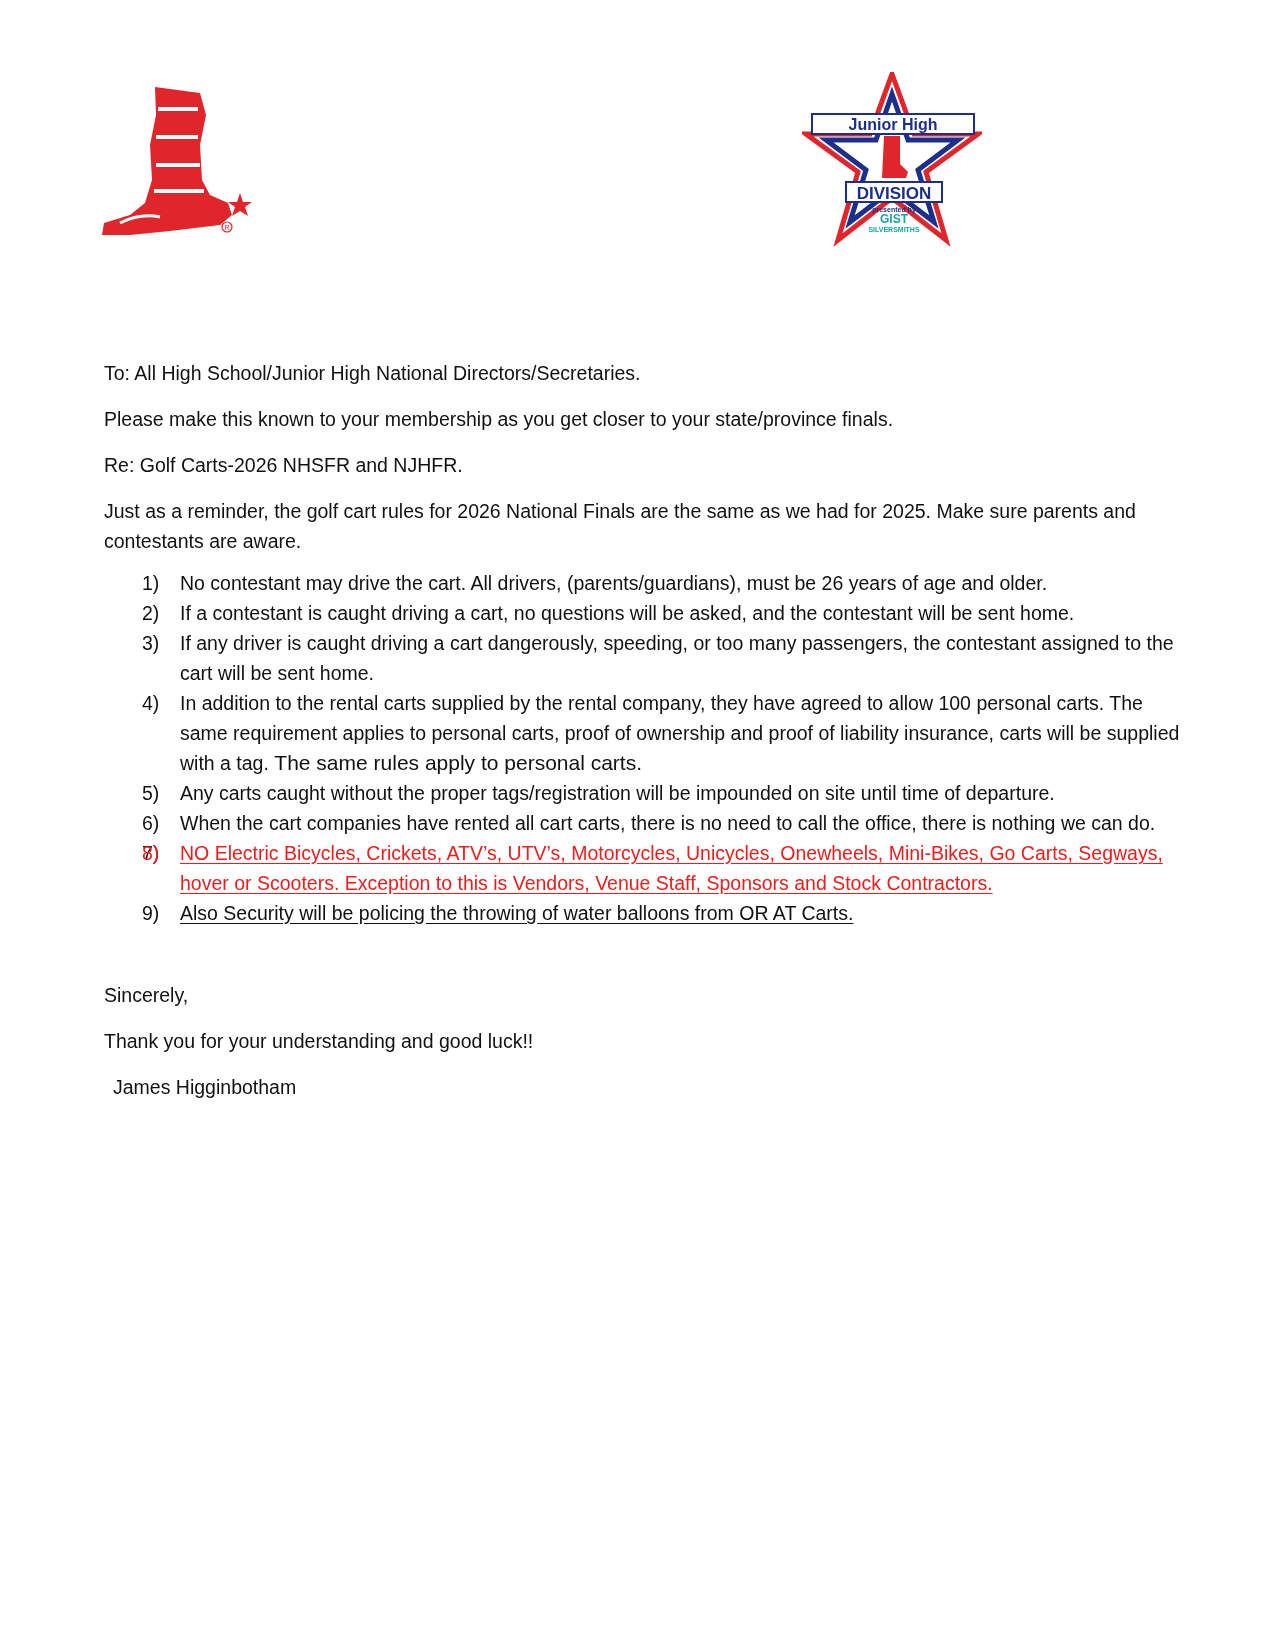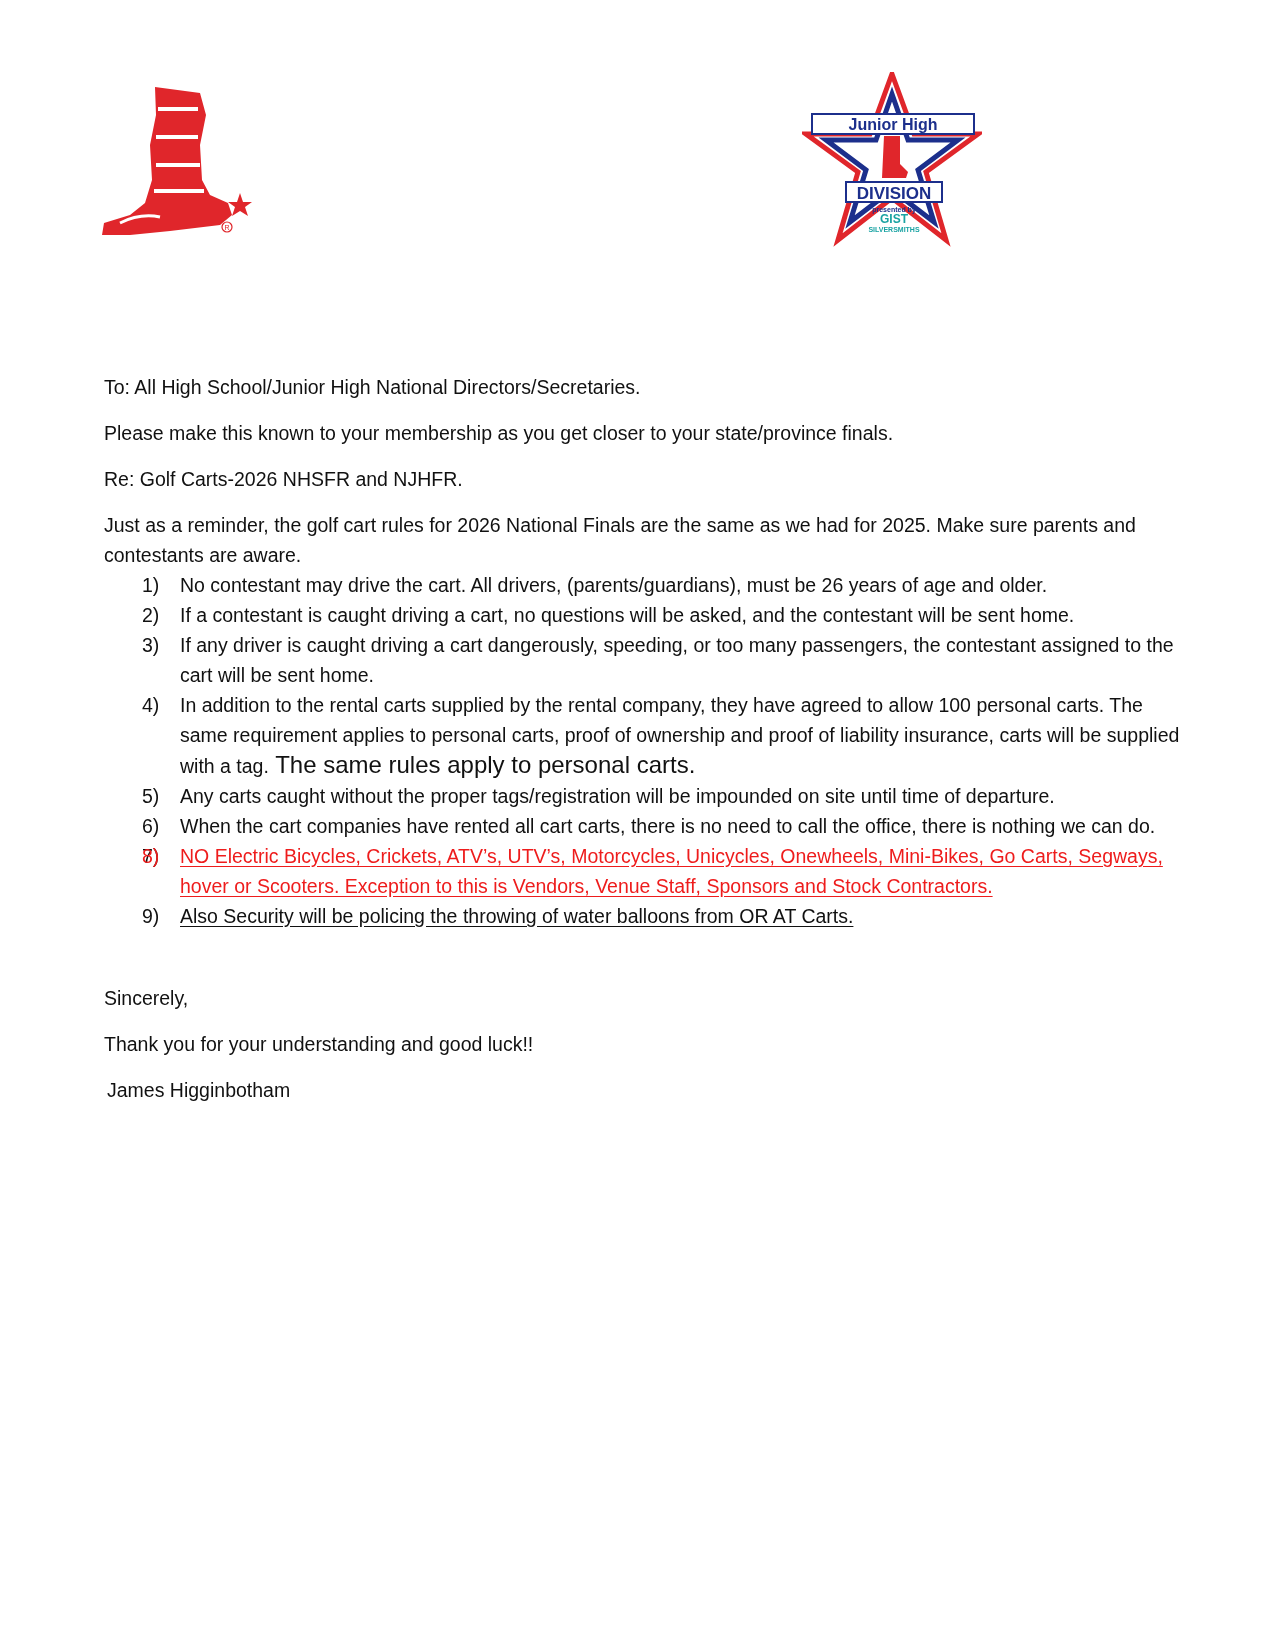--- a/index.html
+++ b/index.html
@@ -1,30 +1,30 @@
 <!DOCTYPE html>
 <html><head>
 <meta charset="utf-8">
 <style>
   html, body { margin: 0; padding: 0; background: #ffffff; }
   body { width: 1275px; height: 1650px; position: relative; overflow: hidden;
          font-family: "Liberation Sans", sans-serif; color: #111111; }
   .logo-left { position: absolute; left: 100px; top: 85px; width: 160px; height: 155px; }
   .logo-right { position: absolute; left: 802px; top: 72px; width: 180px; height: 175px; }
-  .content { position: absolute; left: 104px; top: 372px; width: 1080px;
+  .content { position: absolute; left: 104px; top: 358px; width: 1080px;
              font-size: 19.5px; line-height: 30px; }
   .para { margin: 0 0 16px 0; }
   ol.rules { list-style: none; margin: 0; padding: 0; }
   ol.rules li { position: relative; padding-left: 76px; margin: 0; line-height: 30px; }
   ol.rules li .num { position: absolute; left: 38px; top: 0; }
   .red { color: #ee1c1c; }
   .ul { text-decoration: underline; text-underline-offset: 3px; }
-  .bigger { font-size: 24px; }
+  .bigger { font-size: 21px; }
   .spacer { height: 52px; }
-  .sig { margin: 3px; line-height: 30px; }
+  .sig { margin: 9px; line-height: 30px; }
 </style>
 </head>
 <body>
 
 <div class="logo-left">
   <svg width="160" height="155" viewBox="0 0 160 155">
     <path d="M55 2 L100 8 L106 30 L100 60 L102 95 L110 110 L128 118 L132 130 L120 140 L70 146 L30 150 L2 150 L4 138 L30 130 L45 118 L52 95 L50 60 L56 30 Z" fill="#e0262b"></path>
     <rect x="58" y="22" width="40" height="4" fill="#fff"></rect>
     <rect x="56" y="50" width="42" height="4" fill="#fff"></rect>
     <rect x="56" y="78" width="44" height="4" fill="#fff"></rect>
@@ -48,21 +48,21 @@
     <text x="92" y="140" text-anchor="middle" font-size="7" font-weight="bold" fill="#1c2f8c" font-family="Liberation Sans, sans-serif">presented by</text>
     <text x="92" y="151" text-anchor="middle" font-size="12" font-weight="bold" fill="#1aa3a3" font-family="Liberation Sans, sans-serif">GIST</text>
     <text x="92" y="160" text-anchor="middle" font-size="7" font-weight="bold" fill="#1aa3a3" font-family="Liberation Sans, sans-serif">SILVERSMITHS</text>
   </svg>
 </div>
 
 <div class="content">
   <p class="para">To:  All High School/Junior High National Directors/Secretaries.</p>
   <p class="para">Please make this known to your membership as you get closer to your state/province finals.</p>
   <p class="para">Re: Golf Carts-2026 NHSFR and NJHFR.</p>
-  <p class="para" style="margin-bottom:0">Just as a reminder, the golf cart rules for 2026 National Finals are the same as we had for 2025.  Make sure parents and contestants are aware.</p>
+  <p class="para" style="margin-bottom:12px">Just as a reminder, the golf cart rules for 2026 National Finals are the same as we had for 2025.  Make sure parents and contestants are aware.</p>
 
   <ol class="rules">
     <li><span class="num">1)</span><span>No contestant may drive the cart. All drivers, (parents/guardians), must be 26 years of age and older.</span></li>
     <li><span class="num">2)</span><span>If a contestant is caught driving a cart, no questions will be asked, and the contestant will be sent home.</span></li>
     <li><span class="num">3)</span><span>If any driver is caught driving a cart dangerously, speeding, or too many passengers, the contestant assigned to the cart will be sent home.</span></li>
     <li><span class="num">4)</span><span>In addition to the rental carts supplied by the rental company, they have agreed to allow 100 personal carts.  The same requirement applies to personal carts, proof of ownership and proof of liability insurance, carts will be supplied with a tag.</span><span class="bigger"> The same rules apply to personal carts.</span></li>
     <li><span class="num">5)</span><span>Any carts caught without the proper tags/registration will be impounded on site until time of departure.</span></li>
     <li><span class="num">6)</span><span>When the cart companies have rented all cart carts, there is no need to call the office, there is nothing we can do.</span></li>
     <li><span class="num">7)</span></li>
     <li class="red"><span class="num">8)</span><span class="ul">NO Electric Bicycles, Crickets, ATV’s, UTV’s, Motorcycles, Unicycles, Onewheels, Mini-Bikes, Go Carts, Segways, hover or Scooters. Exception to this is Vendors, Venue Staff, Sponsors and Stock Contractors.</span></li>

